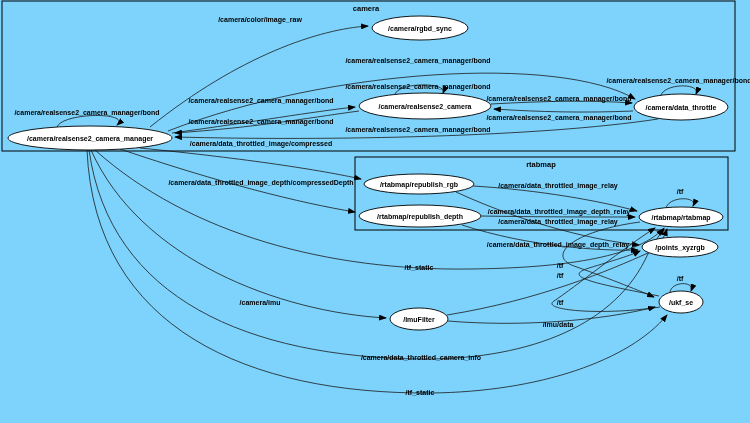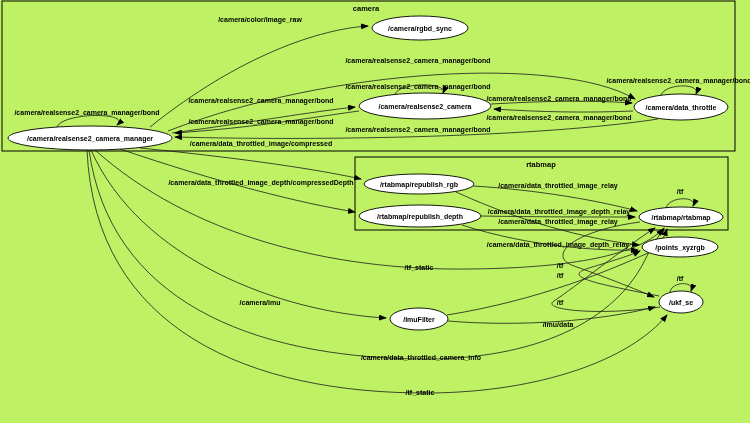--- a/index.html
+++ b/index.html
@@ -1,16 +1,16 @@
 <!DOCTYPE html>
 <html><head>
 <meta charset="utf-8">
 <style>
   html,body{margin:0;padding:0;background:#ffffff;}
-  .stage{position:relative;width:750px;height:423px;background:#bef264;overflow:hidden;
+  .stage{position:relative;width:750px;height:423px;background:#7dd3fc;overflow:hidden;
          font-family:"Liberation Sans", sans-serif;}
   svg text{font-family:"Liberation Sans", sans-serif;font-weight:bold;fill:#000000;}
   .cluster-rect{fill:none;stroke:#000000;stroke-width:1;}
   .node-ellipse{fill:#ffffff;stroke:#000000;stroke-width:0.9;}
   .edge-path{fill:none;stroke:#1a1a1a;stroke-width:0.8;}
   .edge-label{font-size:7px;text-anchor:middle;}
   .node-label{font-size:7px;text-anchor:middle;}
   .cluster-label{font-size:7.5px;text-anchor:middle;}
 </style>
 </head>

